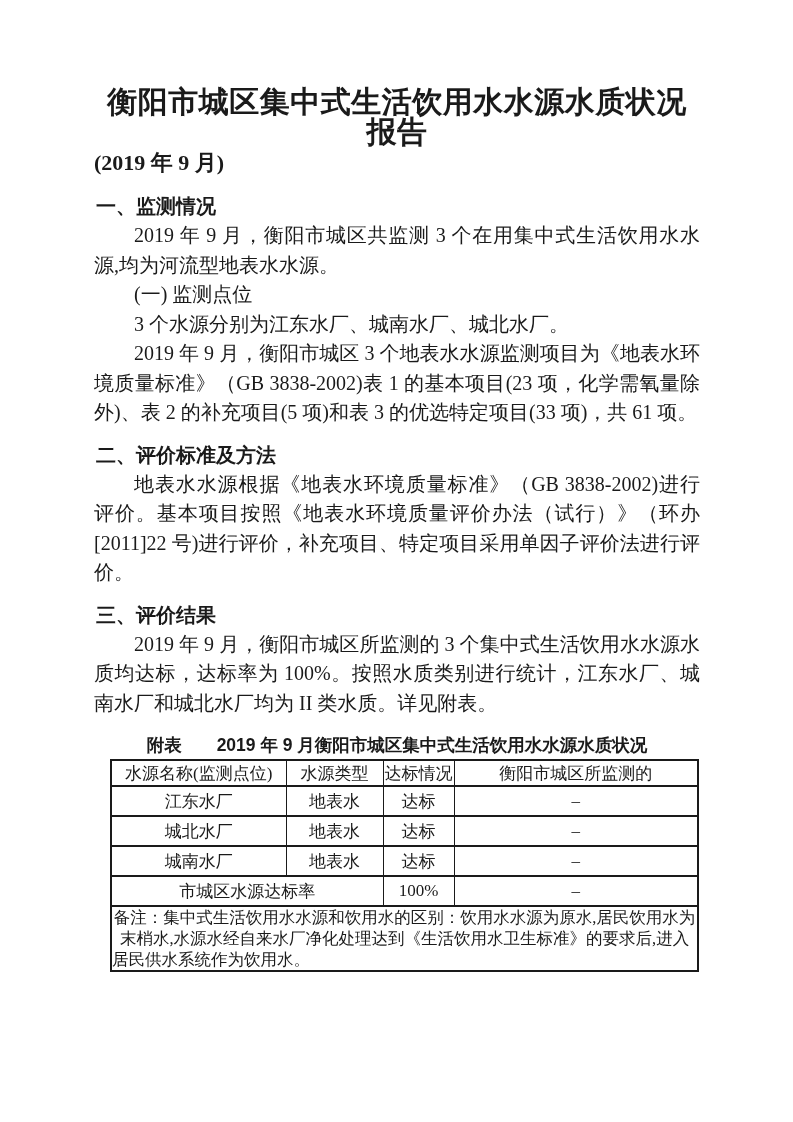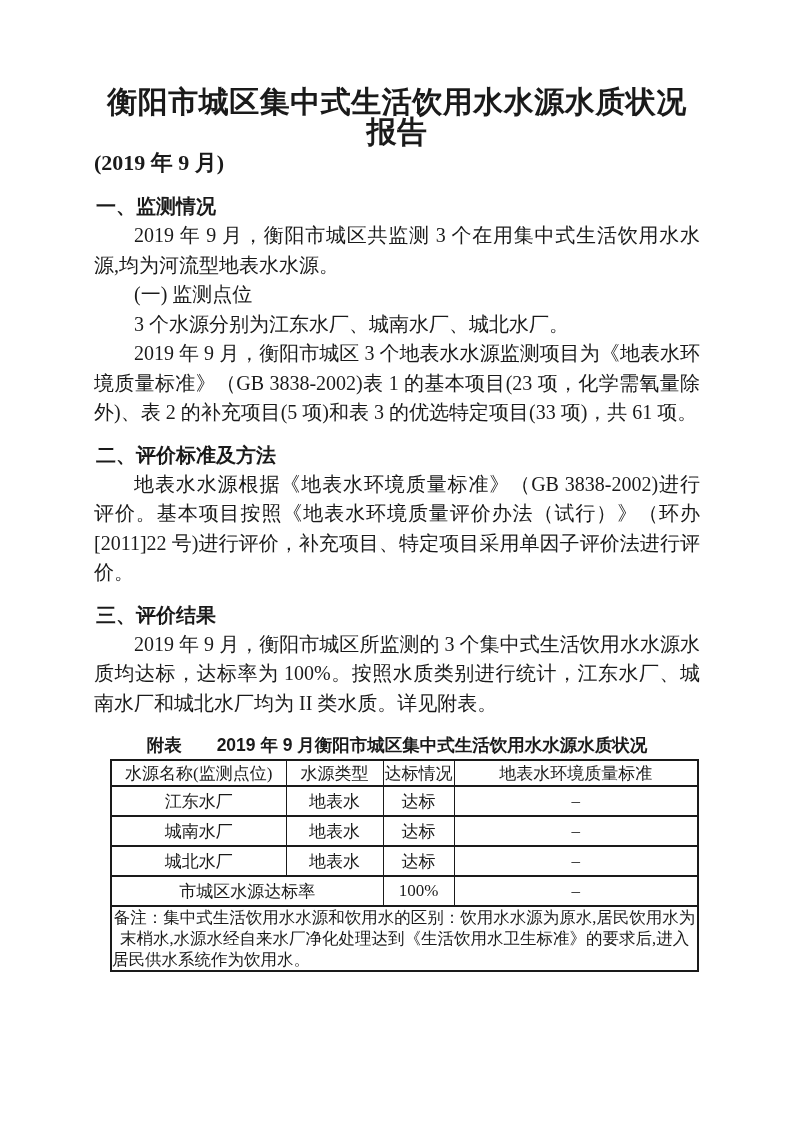--- a/index.html
+++ b/index.html
@@ -116,36 +116,36 @@
       <col style="width:175px">
       <col style="width:97px">
       <col style="width:71px">
       <col style="width:244px">
     </colgroup>
     <tbody>
         <tr>
       <th>水源名称(监测点位)</th>
       <th>水源类型</th>
       <th>达标情况</th>
-      <th>地表水环境质量标准</th>
+      <th>衡阳市城区所监测的</th>
     </tr>
     <tr>
       <td>江东水厂</td>
       <td>地表水</td>
       <td>达标</td>
       <td>–</td>
     </tr>
     <tr>
-      <td>城南水厂</td>
+      <td>城北水厂</td>
       <td>地表水</td>
       <td>达标</td>
       <td>–</td>
     </tr>
     <tr>
-      <td>城北水厂</td>
+      <td>城南水厂</td>
       <td>地表水</td>
       <td>达标</td>
       <td>–</td>
     </tr>
     <tr>
       <td colspan="2">市城区水源达标率</td>
       <td>100%</td>
       <td>–</td>
     </tr>
     <tr>

